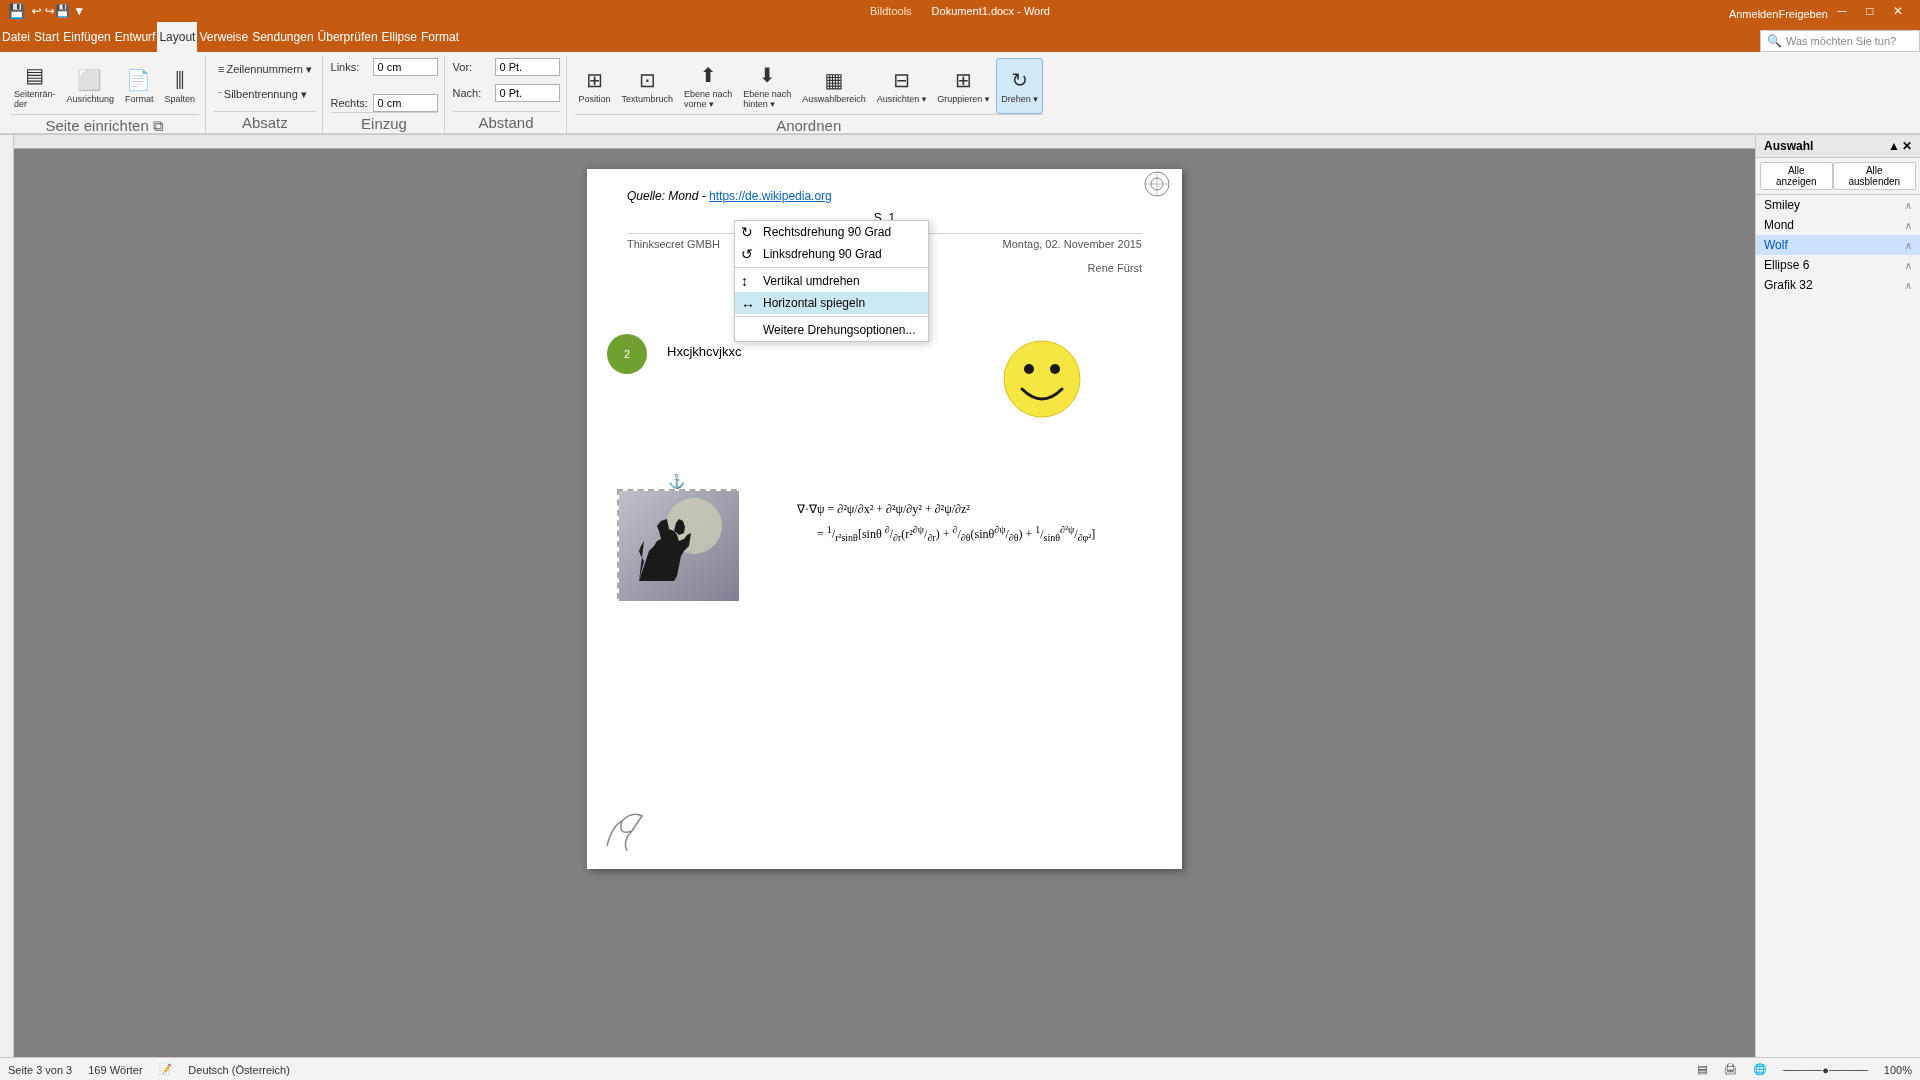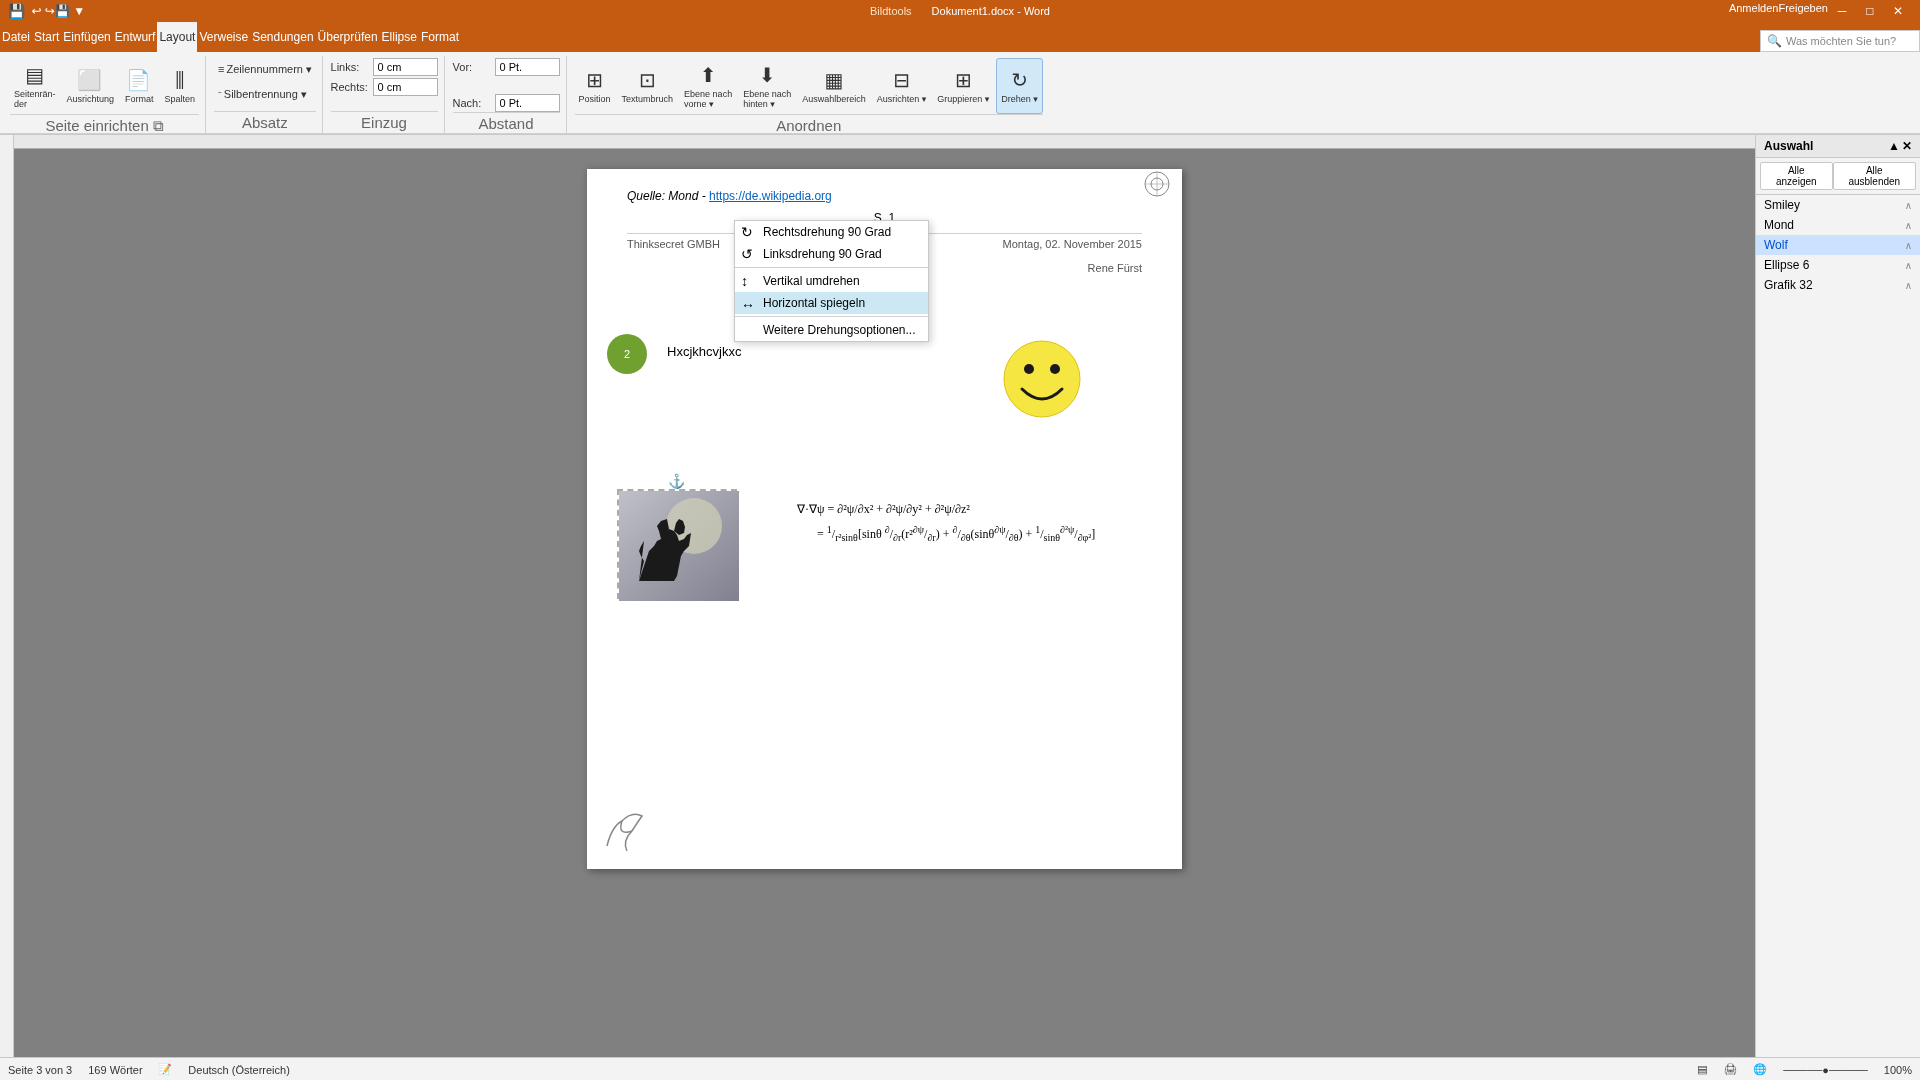--- a/index.html
+++ b/index.html
@@ -290,21 +290,21 @@
 
 <div class="titlebar">
   <div style="display:flex; align-items:center; gap:6px; width:200px;">
     <span style="font-size:14px;">💾</span>
     <span style="font-size:12px;">↩ ↪💾 ▼</span>
   </div>
   <div style="display:flex; align-items:center; gap:20px;">
     <span style="font-size:11px; color:#ffe0c0;">Bildtools</span>
     <span>Dokument1.docx - Word</span>
   </div>
-  <div style="display:flex; align-items:flex-start; gap:0; width:200px; justify-content:flex-end;">
+  <div style="display:flex; align-items:flex-end; gap:0; width:200px; justify-content:flex-end;">
     <span style="font-size:11px; cursor:pointer;">Anmelden</span>
     <span style="font-size:11px; cursor:pointer;">Freigeben</span>
     <span class="titlebar-btn">─</span>
     <span class="titlebar-btn">□</span>
     <span class="titlebar-btn close">✕</span>
   </div>
 </div>
 
 <div class="ribbon">
   <div class="ribbon-tabs">
@@ -359,35 +359,35 @@
         </div>
         <div class="ribbon-btn-small">
           <span>⁻</span>
           <span>Silbentrennung ▾</span>
         </div>
       </div>
       <div class="ribbon-group-label">Absatz</div>
     </div>
 
     <div class="ribbon-group">
-      <div class="ribbon-group-content" style="flex-direction:column; align-items:center; gap:2px;">
+      <div class="ribbon-group-content" style="flex-direction:column; align-items:center; gap:18px;">
         <div class="input-group">
           <span class="input-label">Links:</span>
           <input class="input-field" type="text" value="0 cm" style="">
         </div>
         <div class="input-group">
           <span class="input-label">Rechts:</span>
           <input class="input-field" type="text" value="0 cm" style="">
         </div>
       </div>
       <div class="ribbon-group-label">Einzug</div>
     </div>
 
     <div class="ribbon-group">
-      <div class="ribbon-group-content" style="flex-direction:column; align-items:flex-start; gap:18px;">
+      <div class="ribbon-group-content" style="flex-direction:column; align-items:flex-start; gap:8px;">
         <div class="input-group">
           <span class="input-label">Vor:</span>
           <input class="input-field" type="text" value="0 Pt." style="">
         </div>
         <div class="input-group">
           <span class="input-label">Nach:</span>
           <input class="input-field" type="text" value="0 Pt." style="">
         </div>
       </div>
       <div class="ribbon-group-label">Abstand</div>

